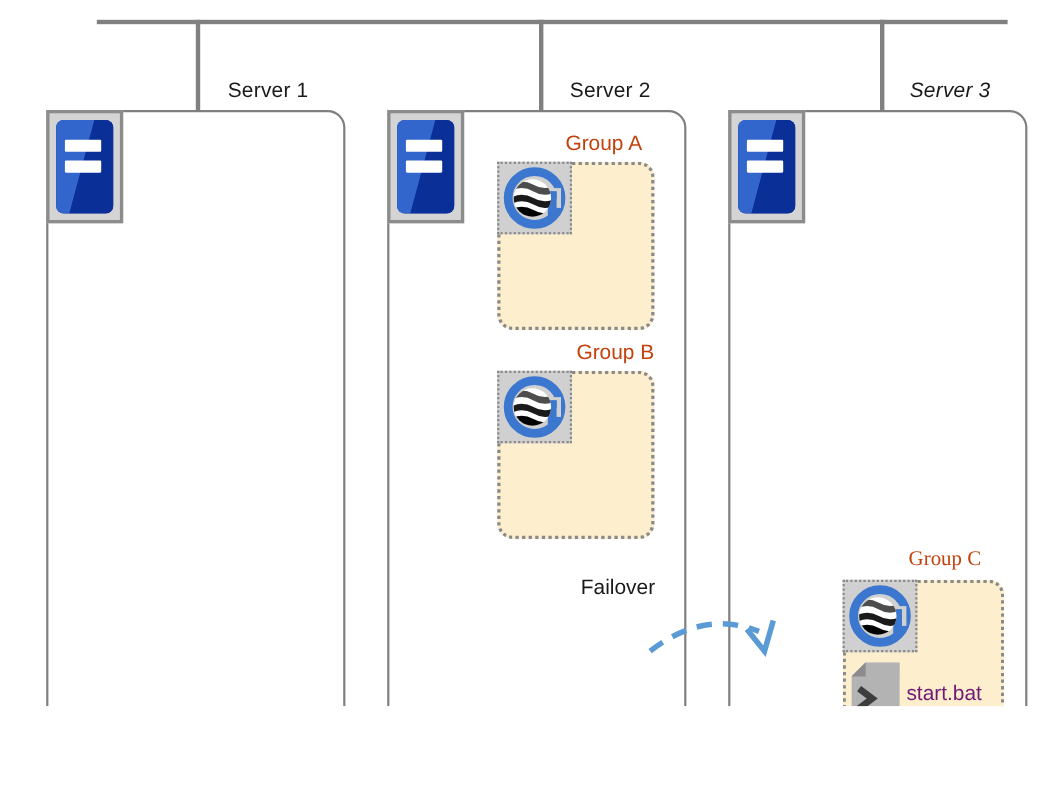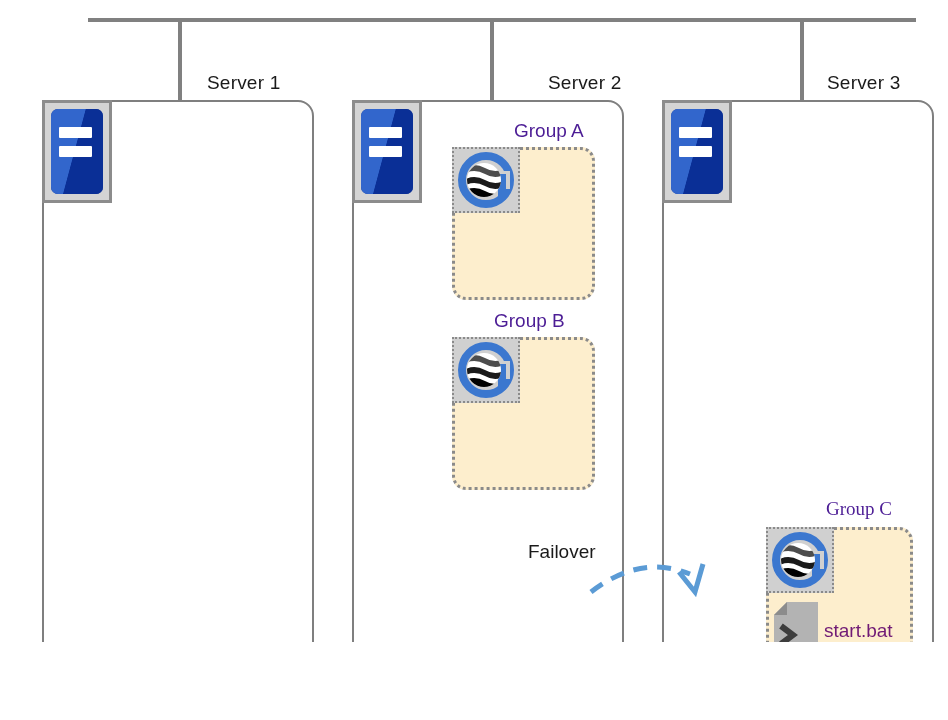--- a/index.html
+++ b/index.html
@@ -83,21 +83,21 @@
   .group-box {
     position: absolute;
     background: #fdeecd;
     border: 3px dotted #8a8a8a;
     border-radius: 14px;
     box-sizing: border-box;
   }
   .group-label {
     position: absolute;
     font-size: 19px;
-    color: #4c1d95;
+    color: #c2410c;
     white-space: nowrap;
   }
 
   
   .cluster-tile {
     position: absolute;
     width: 68px;
     height: 66px;
     background: #d0d0d0;
     border: 2px dotted #8a8a8a;
@@ -142,21 +142,21 @@
 
   <div class="server-label" style="left:207px; top:72px;">Server 1</div>
   <div class="server-box" style="left:42px; top:100px; width:272px; height:597px;"></div>
   <div class="server-icon" style="left:42px; top:100px;">
     <div class="body">
       <div class="bar b1"></div>
       <div class="bar b2"></div>
     </div>
   </div>
 
-  <div class="server-label" style="left:548px; top:72px;">Server 2</div>
+  <div class="server-label" style="left:518px; top:72px;">Server 2</div>
   <div class="server-box" style="left:352px; top:100px; width:272px; height:597px;"></div>
   <div class="server-icon" style="left:352px; top:100px;">
     <div class="body">
       <div class="bar b1"></div>
       <div class="bar b2"></div>
     </div>
   </div>
 
   <div class="group-label" style="left:514px; top:120px;">Group A</div>
   <div class="group-box" style="left:452px; top:147px; width:143px; height:153px;"></div>
@@ -171,41 +171,41 @@
         </clipPath>
       <g clip-path="url(#gcA)">
         <rect x="10" y="12" width="42" height="40" fill="#ffffff"></rect>
         <path d="M10 19 q10 -6 21 0 q10 6 21 0 v6 q-11 6 -21 0 q-11 -6 -21 0 z" fill="#4d4d4d"></path>
         <path d="M10 31 q10 -6 21 0 q10 6 21 0 v6 q-11 6 -21 0 q-11 -6 -21 0 z" fill="#1a1a1a"></path>
         <path d="M10 42 q10 -6 21 0 q10 6 21 0 v12 h-42 z" fill="#000000"></path>
       </g>
     </svg>
   </div>
 
-  <div class="group-label" style="left:494px; top:310px;">Group B</div>
+  <div class="group-label" style="left:524px; top:310px;">Group B</div>
   <div class="group-box" style="left:452px; top:337px; width:143px; height:153px;"></div>
   <div class="cluster-tile" style="left:452px; top:337px;">
     <svg width="64" height="62" viewBox="0 0 64 62">
       <circle cx="32" cy="31" r="24" fill="none" stroke="#3b77cf" stroke-width="8"></circle>
       <rect x="34" y="22" width="22" height="18" fill="#d0d0d0"></rect>
       <rect x="38" y="25" width="14" height="7" fill="#3b77cf"></rect>
       <rect x="44" y="25" width="8" height="22" fill="#3b77cf"></rect>
       <clipPath id="gcB">
           <circle cx="30" cy="31" r="17"></circle>
         </clipPath>
       <g clip-path="url(#gcB)">
         <rect x="10" y="12" width="42" height="40" fill="#ffffff"></rect>
         <path d="M10 19 q10 -6 21 0 q10 6 21 0 v6 q-11 6 -21 0 q-11 -6 -21 0 z" fill="#4d4d4d"></path>
         <path d="M10 31 q10 -6 21 0 q10 6 21 0 v6 q-11 6 -21 0 q-11 -6 -21 0 z" fill="#1a1a1a"></path>
         <path d="M10 42 q10 -6 21 0 q10 6 21 0 v12 h-42 z" fill="#000000"></path>
       </g>
     </svg>
   </div>
 
-  <div class="server-label" style="left:827px; top:72px;">Server 3</div>
+  <div class="server-label" style="left:827px; top:72px;font-style:italic;">Server 3</div>
   <div class="server-box" style="left:662px; top:100px; width:272px; height:597px;"></div>
   <div class="server-icon" style="left:662px; top:100px;">
     <div class="body">
       <div class="bar b1"></div>
       <div class="bar b2"></div>
     </div>
   </div>
 
   <div class="group-label" style="left:826px; top:498px;font-family:Liberation Serif, serif;">Group  C</div>
   <div class="group-box" style="left:766px; top:527px; width:147px; height:155px;"></div>
@@ -230,19 +230,19 @@
   <div class="bat-icon" style="left:774px; top:602px;">
     <svg width="44" height="64" viewBox="0 0 44 64">
       <path d="M13 0 H44 V64 H0 V13 Z" fill="#b3b3b3"></path>
       <path d="M13 0 V13 H0 Z" fill="#8c8c8c"></path>
       <path d="M7 24 L19 33 L7 42" fill="none" stroke="#3d3d3d" stroke-width="6" stroke-linecap="butt" stroke-linejoin="miter"></path>
       <rect x="16" y="48" width="22" height="5" fill="#3d3d3d"></rect>
     </svg>
   </div>
   <div class="bat-label" style="left:824px; top:620px;">start.bat</div>
 
-  <div class="failover-label" style="left:528px; top:541px;">Failover</div>
+  <div class="failover-label" style="left:528px; top:524px;">Failover</div>
   <svg class="failover-arrow" style="left:585px; top:552px;" width="135" height="50" viewBox="0 0 135 50">
     <path d="M6 40 Q 55 2 105 22" fill="none" stroke="#5b9bd5" stroke-width="5" stroke-linecap="butt" stroke-dasharray="14 10"></path>
     <path d="M94 20 L110 40 L118 12" fill="none" stroke="#5b9bd5" stroke-width="5" stroke-linecap="butt" stroke-linejoin="miter"></path>
   </svg>
 
 </div>
 
 </body></html>

